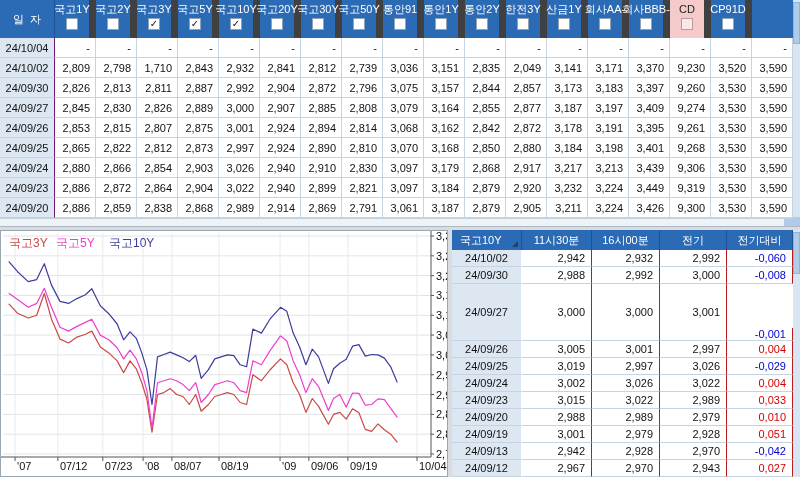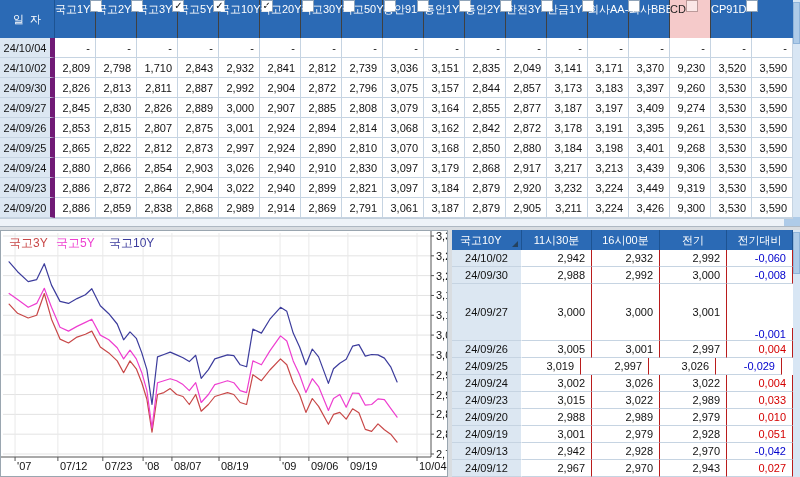--- a/index.html
+++ b/index.html
@@ -1,29 +1,29 @@
 <!DOCTYPE html>
 <html><head>
 <meta charset="utf-8">
 <style>
   html,body{margin:0;padding:0;width:800px;height:477px;overflow:hidden;
     background:#d9dde1;font-family:"Liberation Sans","DejaVu Sans",sans-serif;font-size:11px;}
   .top-panel{position:absolute;left:0;top:0;width:800px;height:227px;background:#fff;border-bottom:1px solid #aeb8c2;box-sizing:border-box;}
   #topTable{position:absolute;left:0;top:0;width:793px;}
   .hrow{display:flex;height:38px;background:#2b6ab5;}
   .hdate{width:55px;box-sizing:border-box;border-right:1px solid #1d5392;display:flex;align-items:center;justify-content:center;color:#fff;white-space:pre;}
-  .hcol{width:41px;box-sizing:border-box;border-right:1px solid #404040;display:flex;}
+  .hcol{width:41px;box-sizing:border-box;border-right:7px solid #404040;display:flex;flex-direction:column;}
   .hcol.hl{background:#f5caca;}
   .hlabel{height:18px;display:flex;align-items:center;justify-content:center;color:#fff;white-space:nowrap;}
   .hcol.hl .hlabel{color:#222;}
   .hcheck{height:20px;display:flex;align-items:flex-start;justify-content:center;}
   .cb{width:12px;height:12px;box-sizing:border-box;background:#fff;border:1px solid #8fa3b8;font-size:10px;line-height:10px;text-align:center;color:#111;font-weight:bold;}
   .cb.pk{background:#fbe7e7;border-color:#bb9a9a;}
   .drow{display:flex;height:20px;background:#fff;}
-  .dcell{width:55px;box-sizing:border-box;background:#dce7f2;border-right:5px solid #701a75;border-bottom:1px solid #c6d4e2;display:flex;align-items:center;justify-content:center;color:#111;}
+  .dcell{width:55px;box-sizing:border-box;background:#dce7f2;border-right:1px solid #701a75;border-bottom:1px solid #c6d4e2;display:flex;align-items:center;justify-content:center;color:#111;}
   .vcell{width:41px;box-sizing:border-box;border-right:1px solid #c6d4e2;border-bottom:1px solid #c6d4e2;display:flex;align-items:center;justify-content:flex-end;padding-right:5px;color:#111;}
   .hscroll{position:absolute;left:0;top:218px;width:793px;height:8px;background:#eef3f8;border-top:1px solid #c4d0dc;box-sizing:border-box;}
   .hcorner{position:absolute;right:0;top:0;width:9px;height:7px;background:#aecbe8;}
   .vscroll{position:absolute;right:0;top:0;width:7px;height:226px;background:#d8e6f4;}
   .vscroll2{position:absolute;right:0;top:0;width:7px;height:100%;background:#d8e6f4;}
   .vthumb{position:absolute;left:0;top:2px;width:7px;height:42px;background:#aecbe8;border:1px solid #8fb4da;box-sizing:border-box;}
   .vbtn{position:absolute;left:0;bottom:0;width:7px;height:9px;background:#aecbe8;}
   .chart-panel{position:absolute;left:0;top:230px;width:448px;height:247px;background:#fff;border:1px solid #9aa6b0;box-sizing:border-box;}
   .right-panel{position:absolute;left:452px;top:230px;width:348px;height:247px;background:#fff;}
   .rt-header{display:flex;height:20px;background:#2b6ab5;width:341px;}
@@ -458,21 +458,21 @@
         </div>
         <div class="rt-row">
           <div class="rt-date" style="width: 70px;">24/09/26</div>
           <div class="rt-v" style="width: 70px;">3,005</div>
           <div class="rt-v" style="width: 68px;">3,001</div>
           <div class="rt-v" style="width: 67px;">2,997</div>
           <div class="rt-v pos" style="width: 66px;">0,004</div>
         </div>
         <div class="rt-row">
           <div class="rt-date" style="width: 70px;">24/09/25</div>
-          <div class="rt-v" style="width: 59px;">3,019</div>
+          <div class="rt-v" style="width: 70px;">3,019</div>
           <div class="rt-v" style="width: 68px;">2,997</div>
           <div class="rt-v" style="width: 67px;">3,026</div>
           <div class="rt-v neg" style="width: 66px;">-0,029</div>
         </div>
         <div class="rt-row">
           <div class="rt-date" style="width: 70px;">24/09/24</div>
           <div class="rt-v" style="width: 70px;">3,002</div>
           <div class="rt-v" style="width: 68px;">3,026</div>
           <div class="rt-v" style="width: 67px;">3,022</div>
           <div class="rt-v pos" style="width: 66px;">0,004</div>

